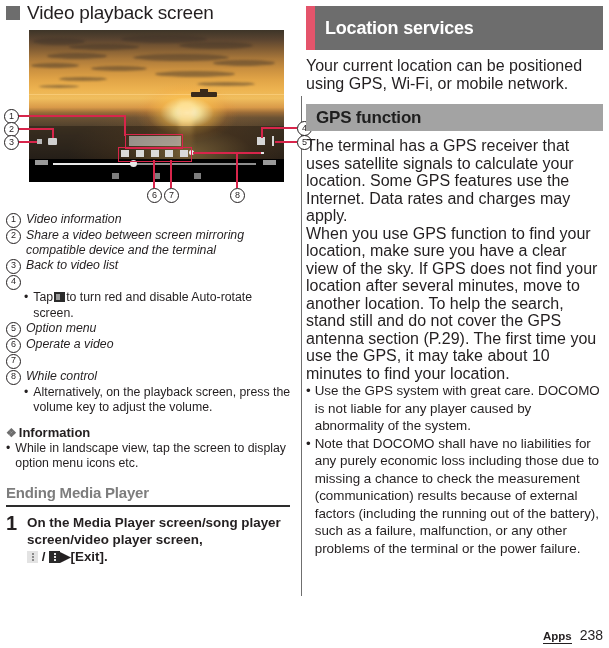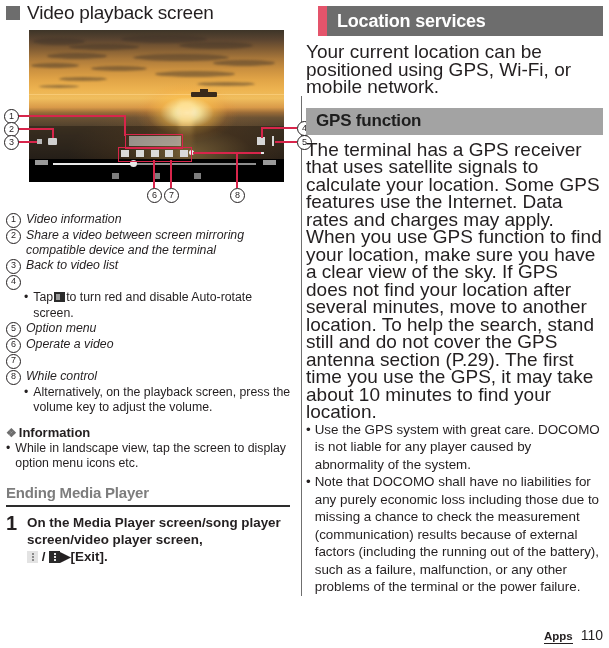--- a/index.html
+++ b/index.html
@@ -423,41 +423,41 @@
     position: absolute;
     left: 4.5px; top: 2px;
     width: 2px; height: 8px;
     background-image: linear-gradient(#e8e8e8 0 2px, transparent 2px 3px, #e8e8e8 3px 5px, transparent 5px 6px, #e8e8e8 6px 8px);
   }
 
   
   .bar-main {
     display: flex;
     align-items: stretch;
-    height: 30px;
-    margin: 6px 0 7px 12px;
+    height: 44px;
+    margin: 6px 0 7px 0;
   }
   .bar-main .accent {
     width: 9px;
     background: #e4546b;
     flex: 0 0 auto;
   }
   .bar-main .bar {
     flex: 1 1 auto;
     background: #6d6d6d;
     display: flex;
     align-items: center;
     padding-left: 10px;
     color: #ffffff;
     font-size: 18px;
     font-weight: bold;
     letter-spacing: -0.2px;
   }
   .para {
-    font-size: 19px;
+    font-size: 16px;
     line-height: 17.5px;
     margin: 0 0 12px 0;
   }
   .bar-sub {
     height: 27px;
     background: #a3a3a3;
     display: flex;
     align-items: center;
     padding-left: 10px;
     color: #1e1e1e;
@@ -691,16 +691,16 @@
       </div>
       <div class="rbullet">
         <span class="dot">•</span>
         <span>Note that DOCOMO shall have no liabilities for any purely economic loss including those due to missing a chance to check the measurement (communication) results because of external factors (including the running out of the battery), such as a failure, malfunction, or any other problems of the terminal or the power failure.</span>
       </div>
     </div>
   </div>
 
   <div class="footer">
     <span class="apps">Apps</span>
-    <span class="pg">110</span>
+    <span class="pg">238</span>
   </div>
 
 </div>
 
 </body></html>

